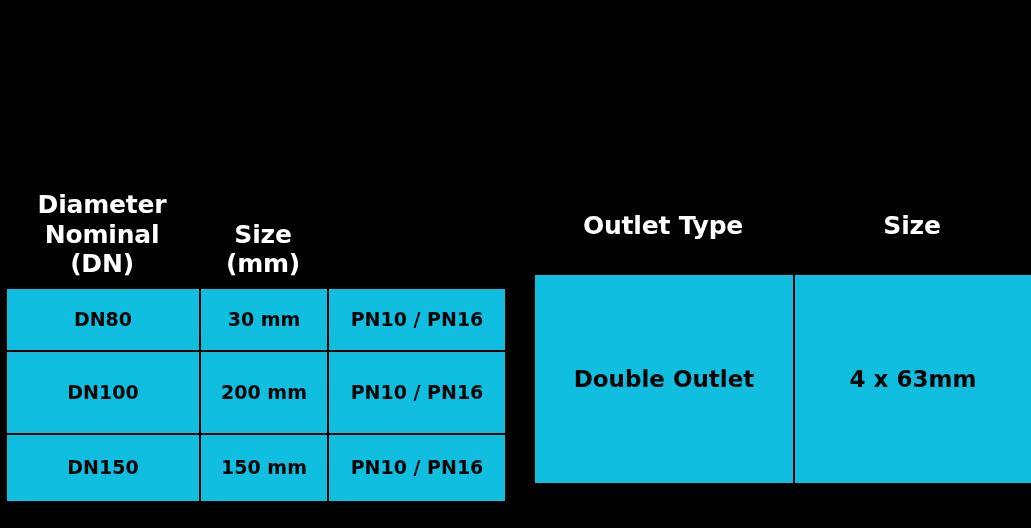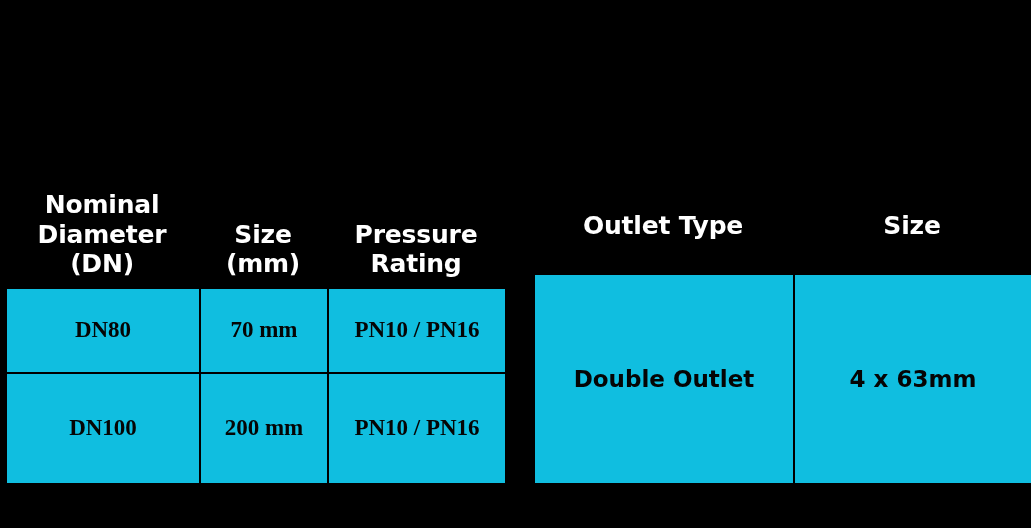--- a/index.html
+++ b/index.html
@@ -78,21 +78,21 @@
   #left-headers .c0 { width: 194px; }
   #left-headers .c1 { width: 128px; }
   #left-headers .c2 { width: 178px; }
 
   #left-table {
     left: 5px;
     top: 287px;
     width: 500px;
     height: 198px;
   }
-  #left-table td { font-size: 23px; font-family: Liberation Serif, serif; }
+  #left-table td { font-size: 19px; }
   #left-table col.c0 { width: 194px; }
   #left-table col.c1 { width: 128px; }
   #left-table col.c2 { width: 178px; }
 
   
   #right-headers {
     left: 533px;
     top: 190px;
     width: 498px;
     height: 50px;
@@ -120,59 +120,66 @@
   #left-table tr.r1 { height: 83px; }
   #left-table tr.r2 { height: 68px; }
 </style>
 </head>
 <body>
 
 <div class="stage">
 
   <div class="hdr-row" id="left-headers">
     <div class="hdr-cell c0">
+      <span class="ln">Diameter</span>
       <span class="ln">Nominal</span>
-      <span class="ln">Diameter</span>
       <span class="ln">(DN)</span>
     </div>
     <div class="hdr-cell c1">
       <span class="ln">Size</span>
       <span class="ln">(mm)</span>
-    </div>
-    <div class="hdr-cell c2">
-      <span class="ln">Pressure</span>
-      <span class="ln">Rating</span>
     </div>
   </div>
 
   <div class="tbl" id="left-table">
     <table>
       <colgroup>
         <col class="c0">
           <col class="c1">
           <col class="c2">
       </colgroup>
       <tbody>
         <tr class="r0">
           <td>
               <span class="ln">DN80</span>
             </td>
           <td>
-              <span class="ln">70 mm</span>
+              <span class="ln">30 mm</span>
             </td>
           <td>
               <span class="ln">PN10 / PN16</span>
             </td>
         </tr>
         <tr class="r1">
           <td>
               <span class="ln">DN100</span>
             </td>
           <td>
               <span class="ln">200 mm</span>
+            </td>
+          <td>
+              <span class="ln">PN10 / PN16</span>
+            </td>
+        </tr>
+        <tr class="r2">
+          <td>
+              <span class="ln">DN150</span>
+            </td>
+          <td>
+              <span class="ln">150 mm</span>
             </td>
           <td>
               <span class="ln">PN10 / PN16</span>
             </td>
         </tr>
       </tbody>
     </table>
   </div>
 
   <div class="hdr-row" id="right-headers">

